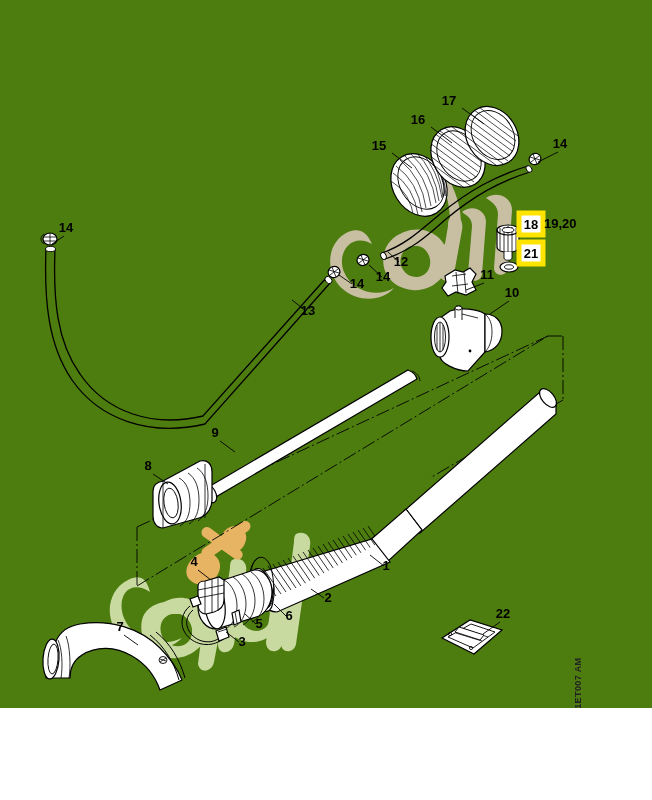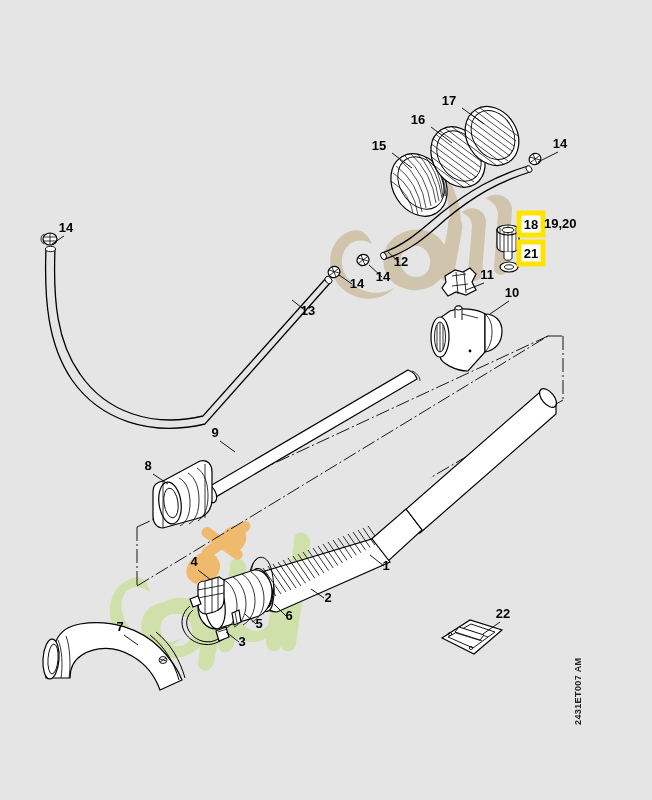--- a/index.html
+++ b/index.html
@@ -4,22 +4,22 @@
 <title>Parts Diagram</title>
 <style>
   html,body{margin:0;padding:0;background:#ffffff;}
   body{
     font-family:"Liberation Sans", sans-serif;
     -webkit-font-smoothing:antialiased;
   }
   #page{
     position:relative;
     width:652px;
-    height:800px;
-    background:#e5e5e5;
+    height:708px;
+    background:#4d7c0f;
     overflow:hidden;
   }
   #diagram{
     position:absolute;
     left:0; top:0;
     width:652px;
     height:800px;
   }
   .callout-text{
     font-family:"Liberation Sans", sans-serif;

